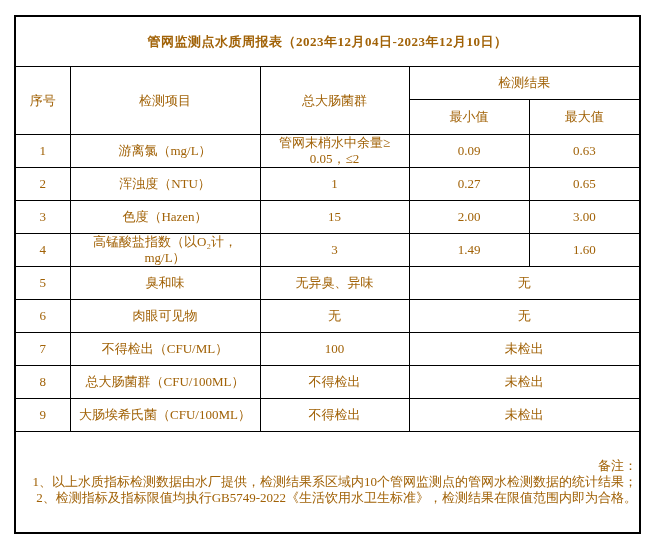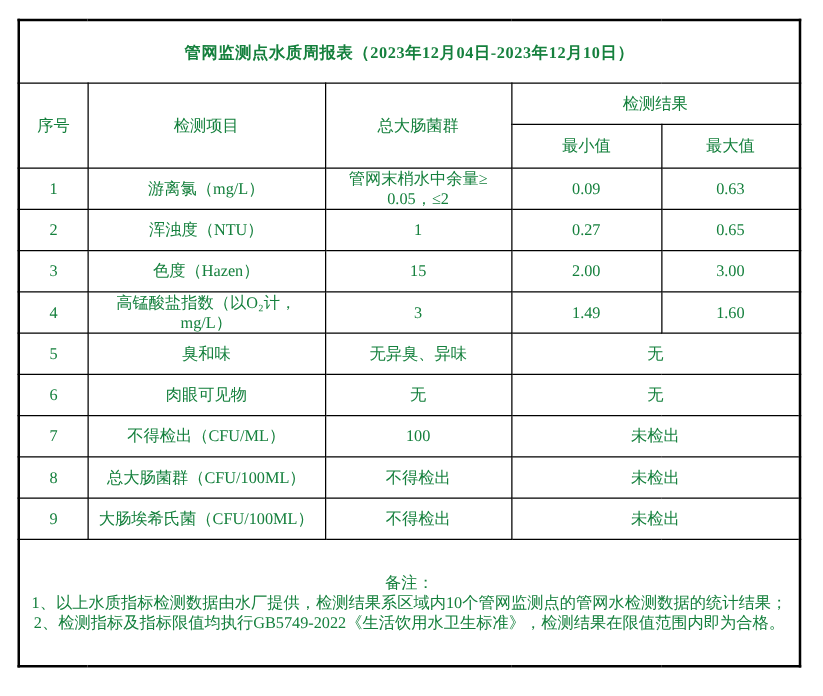--- a/index.html
+++ b/index.html
@@ -5,21 +5,21 @@
   html, body {
     margin: 0;
     padding: 0;
     background: #ffffff;
   }
   .page {
     position: relative;
     width: 658px;
     height: 557px;
     background: #ffffff;
-    color: #15803d;
+    color: #a16207;
     font-family: "Liberation Serif", "DejaVu Serif", serif;
     overflow: hidden;
   }
   table.report {
     position: absolute;
     left: 14px;
     top: 15px;
     width: 625px;
     border-collapse: collapse;
     table-layout: fixed;
@@ -45,21 +45,21 @@
   tr.data-row td { height: 32px; }
   td.cell-limit { white-space: pre-line; }
   td.notes-cell {
     height: 100px;
     text-align: left;
     vertical-align: top;
     padding: 15px 6px 0 6px;
     font-size: 13px;
     line-height: 20px;
   }
-  .note-line { white-space: nowrap; }
+  .note-line { white-space: nowrap; text-align: right; }
 </style>
 </head>
 <body>
 
 <div class="page">
   <table class="report">
     <colgroup>
       <col style="width:55px">
       <col style="width:190px">
       <col style="width:149px">

